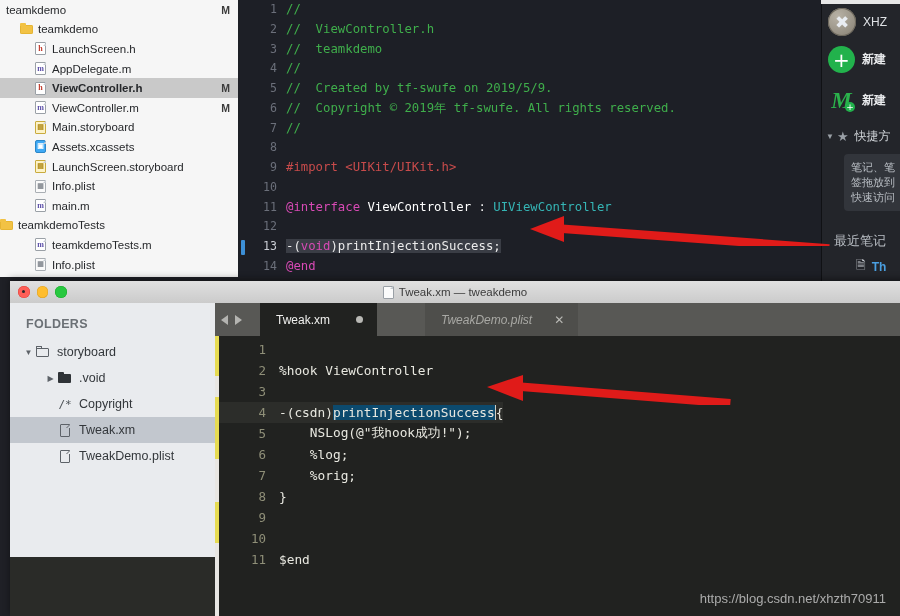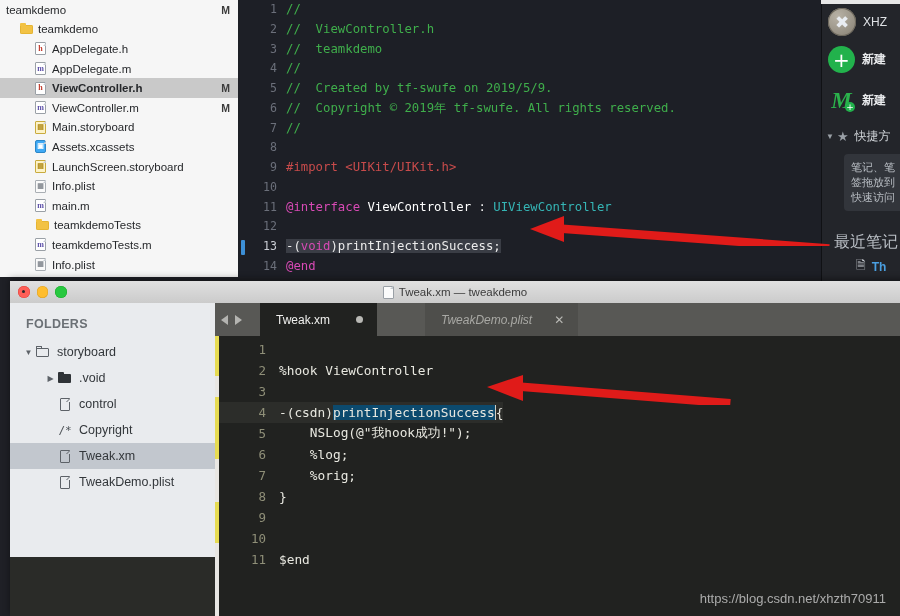--- a/index.html
+++ b/index.html
@@ -126,21 +126,21 @@
   .ev-btnlabel{margin-left:7px;font-size:12px;color:#e9ebed;font-weight:bold;white-space:nowrap;}
   #ev-quick{position:absolute;left:4px;top:124px;display:flex;align-items:center;}
   .ev-caret{color:#9aa0a6;font-size:8px;margin-right:3px;}
   .ev-star{color:#9aa0a6;font-size:13px;margin-right:6px;}
   .ev-quicklabel{font-size:12px;color:#cfd3d7;white-space:nowrap;}
   #ev-hintbox{
     position:absolute;left:22px;top:150px;width:80px;
     background:#32353b;border-radius:4px;padding:6px 7px;box-sizing:border-box;
   }
   .ev-hintline{font-size:11px;color:#b9bec4;line-height:15px;white-space:nowrap;}
-  #ev-recent{position:absolute;left:12px;top:228px;font-size:16px;color:#b9bec4;white-space:nowrap;}
+  #ev-recent{position:absolute;left:12px;top:228px;font-size:13px;color:#b9bec4;white-space:nowrap;}
   #ev-recentitem{position:absolute;left:34px;top:252px;display:flex;align-items:center;white-space:nowrap;}
   .ev-noteicon{color:#c8ccd1;font-size:12px;margin-right:6px;}
   .ev-notename{font-size:12px;color:#4a9fe0;font-weight:bold;}
 
   
   .arrow{position:absolute;pointer-events:none;}
 
   
   #sublime-window{
     position:absolute;left:10px;top:281px;width:890px;height:335px;
@@ -276,21 +276,21 @@
       </div>
       <div class="nav-row" style="padding-left: 20px;">
         <span class="ic folder"></span>
         <span class="nav-label">teamkdemo</span>
       </div>
       <div class="nav-row" style="padding-left: 34px;">
         <span class="ic file h">
           <span class="pg"></span>
           <span class="lt">h</span>
         </span>
-        <span class="nav-label">AppDelegate.h</span>
+        <span class="nav-label">LaunchScreen.h</span>
       </div>
       <div class="nav-row" style="padding-left: 34px;">
         <span class="ic file m">
           <span class="pg"></span>
           <span class="lt">m</span>
         </span>
         <span class="nav-label">AppDelegate.m</span>
       </div>
       <div class="nav-row selected" style="padding-left: 34px;">
         <span class="ic file h">
@@ -336,21 +336,21 @@
         </span>
         <span class="nav-label">Info.plist</span>
       </div>
       <div class="nav-row" style="padding-left: 34px;">
         <span class="ic file m">
           <span class="pg"></span>
           <span class="lt">m</span>
         </span>
         <span class="nav-label">main.m</span>
       </div>
-      <div class="nav-row" style="padding-left: 20px; margin-left: 16px;">
+      <div class="nav-row" style="">
         <span class="ic folder"></span>
         <span class="nav-label">teamkdemoTests</span>
       </div>
       <div class="nav-row" style="padding-left: 34px;">
         <span class="ic file m">
           <span class="pg"></span>
           <span class="lt">m</span>
         </span>
         <span class="nav-label">teamkdemoTests.m</span>
       </div>
@@ -436,25 +436,20 @@
           <span class="sb-icon folder-open"></span>
           <span>storyboard</span>
         </div>
         <div class="sb-row" style="padding-left: 34px;">
           <span class="sb-caret">▶</span>
           <span class="sb-icon folder-solid"></span>
           <span>.void</span>
         </div>
         <div class="sb-row" style="padding-left: 34px;">
           <span class="sb-caret"></span>
-          <span class="sb-icon docfile"></span>
-          <span>control</span>
-        </div>
-        <div class="sb-row" style="padding-left: 34px;">
-          <span class="sb-caret"></span>
           <span class="sb-icon makefile">/*</span>
           <span>Copyright</span>
         </div>
         <div class="sb-row selected" style="padding-left: 34px;">
           <span class="sb-caret"></span>
           <span class="sb-icon docfile"></span>
           <span>Tweak.xm</span>
         </div>
         <div class="sb-row" style="padding-left: 34px;">
           <span class="sb-caret"></span>

